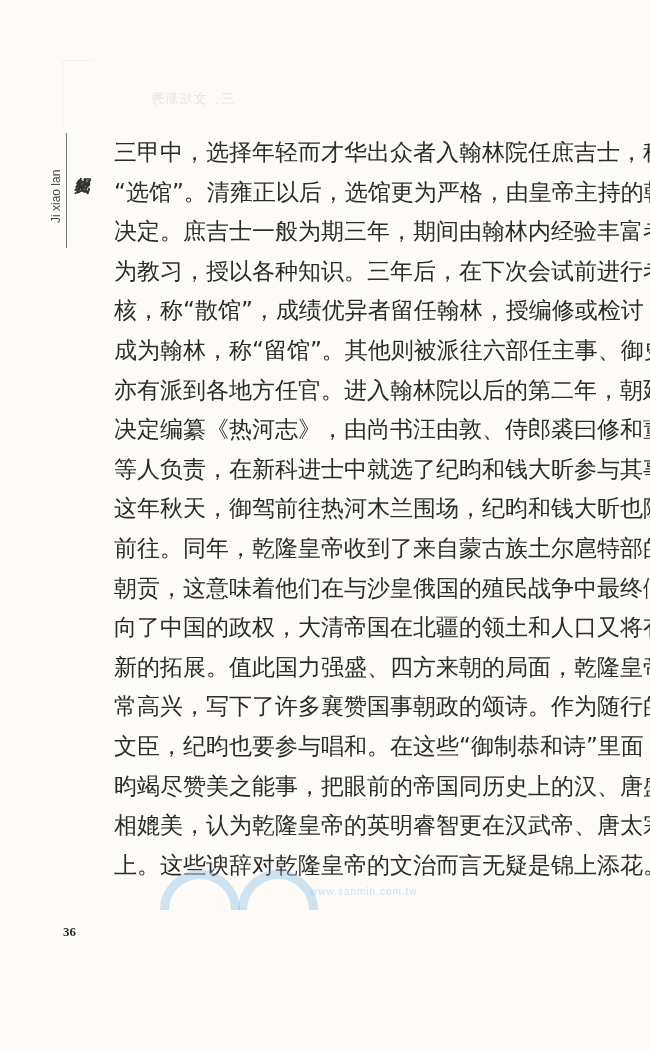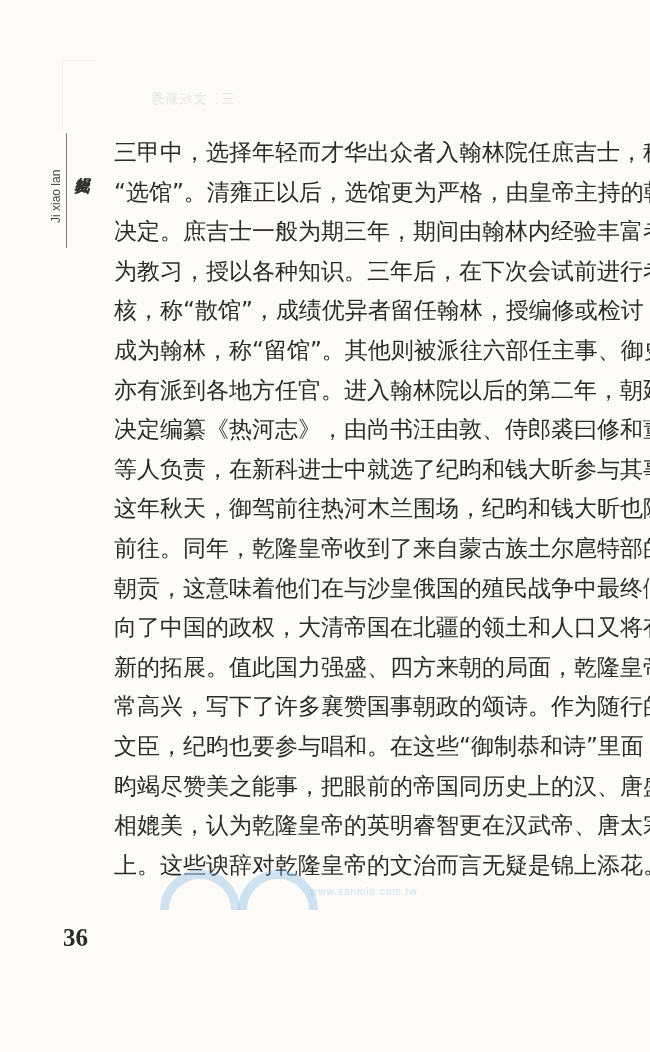--- a/index.html
+++ b/index.html
@@ -46,21 +46,21 @@
   .line {
     height: 39.6px; line-height: 39.6px;
     font-size: 23px; color: #2b2b2b;
     white-space: nowrap;
     text-align: justify; text-align-last: justify;
     font-family: "DejaVu Sans", "Liberation Sans", sans-serif;
   }
   .line.last { text-align-last: justify; }
   .page-number {
     position: absolute; left: 63px; top: 924px;
-    font-family: "Liberation Serif", serif; font-weight: bold; font-size: 25px; color: #2a2a2a;
+    font-family: "Liberation Serif", serif; font-weight: bold; font-size: 13px; color: #2a2a2a;
   }
   .watermark {
     position: absolute; left: 160px; top: 840px; width: 330px; height: 80px; pointer-events: none;
   }
   .wm-circle {
     position: absolute; top: 30px; width: 80px; height: 80px; border-radius: 50%;
     border: 9px solid rgba(120,180,225,0.35); box-sizing: border-box;
     clip-path: inset(0 0 50% 0);
   }
   .wm-circle.c1 { left: 0; }

